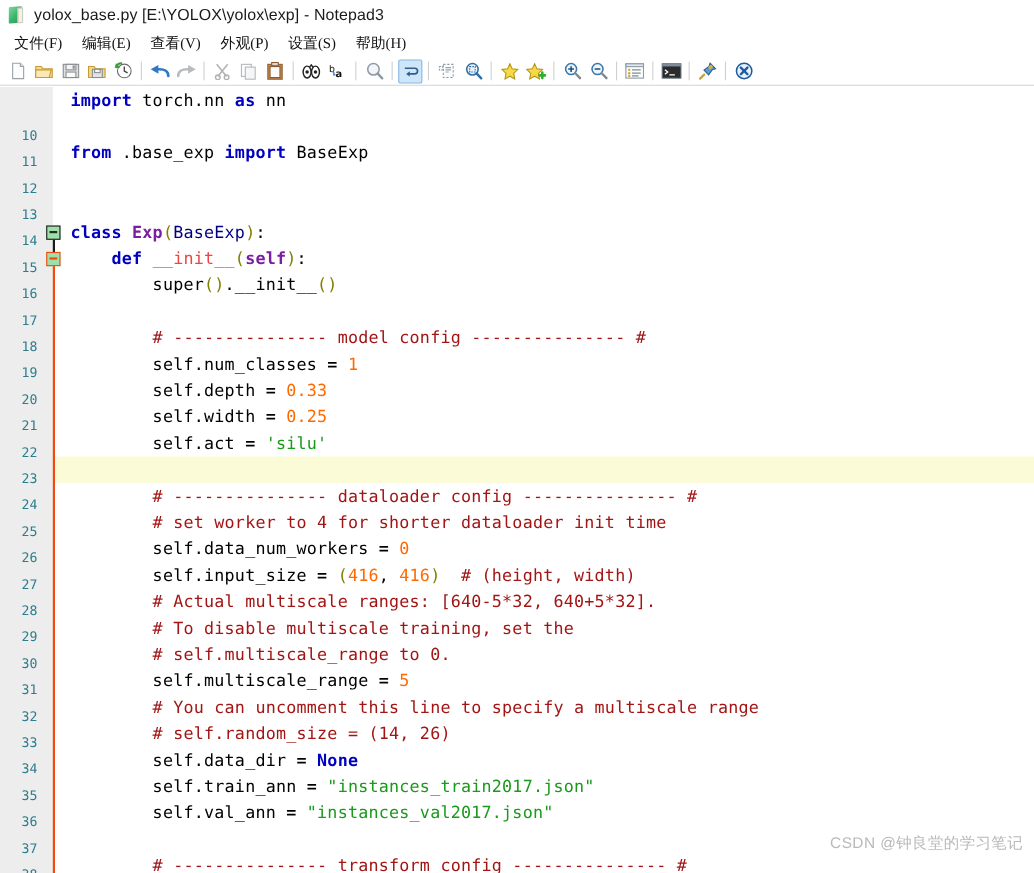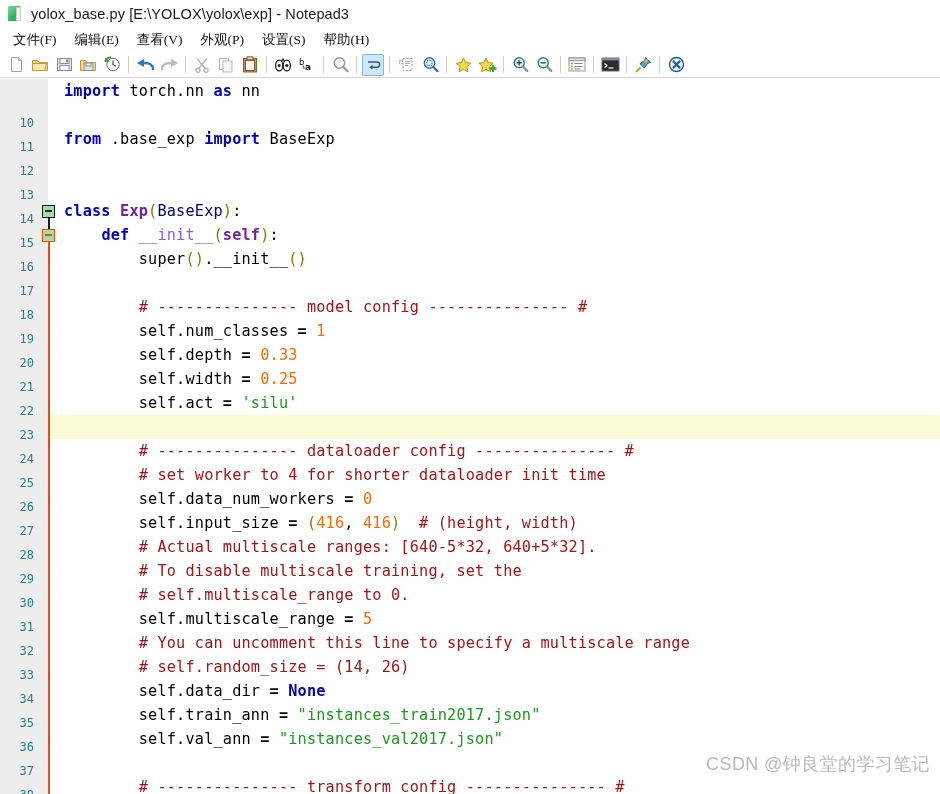--- a/index.html
+++ b/index.html
@@ -110,33 +110,33 @@
   .fold-box.b-orange{border:1.5px solid #f04a10;}
   .fold-box.b-orange i{background:#f04a10;}
   .fold-stub{
     position:absolute;left:48px;width:2px;background:#1a1a1a;
   }
 
   
   .t-kw{color:#0000c0;font-weight:bold;}
   .t-kw2{color:#7a1fa2;font-weight:bold;text-align:center;}
   .t-cls{color:#000080;}
-  .t-fn{color:#8b5cf6;}
+  .t-fn{color:#ef4444;}
   .t-num{color:#ff6a00;}
   .t-str{color:#1a9a1a;}
   .t-com{color:#a31515;}
   .t-op{color:#000000;font-weight:bold;}
   .t-par{color:#808000;}
   .t-none{color:#0000c0;font-weight:bold;}
   .t-self{color:#000000;}
 
   
   .watermark{
     position:absolute;right:10px;bottom:18px;
-    font-size:18px;color:#b9b9b9;
+    font-size:14px;color:#b9b9b9;
     font-family:"Liberation Sans", sans-serif;
     letter-spacing:0.4px;white-space:nowrap;
     pointer-events:none;
   }
 </style>
 </head>
 <body>
 
 <div id="app">
 

